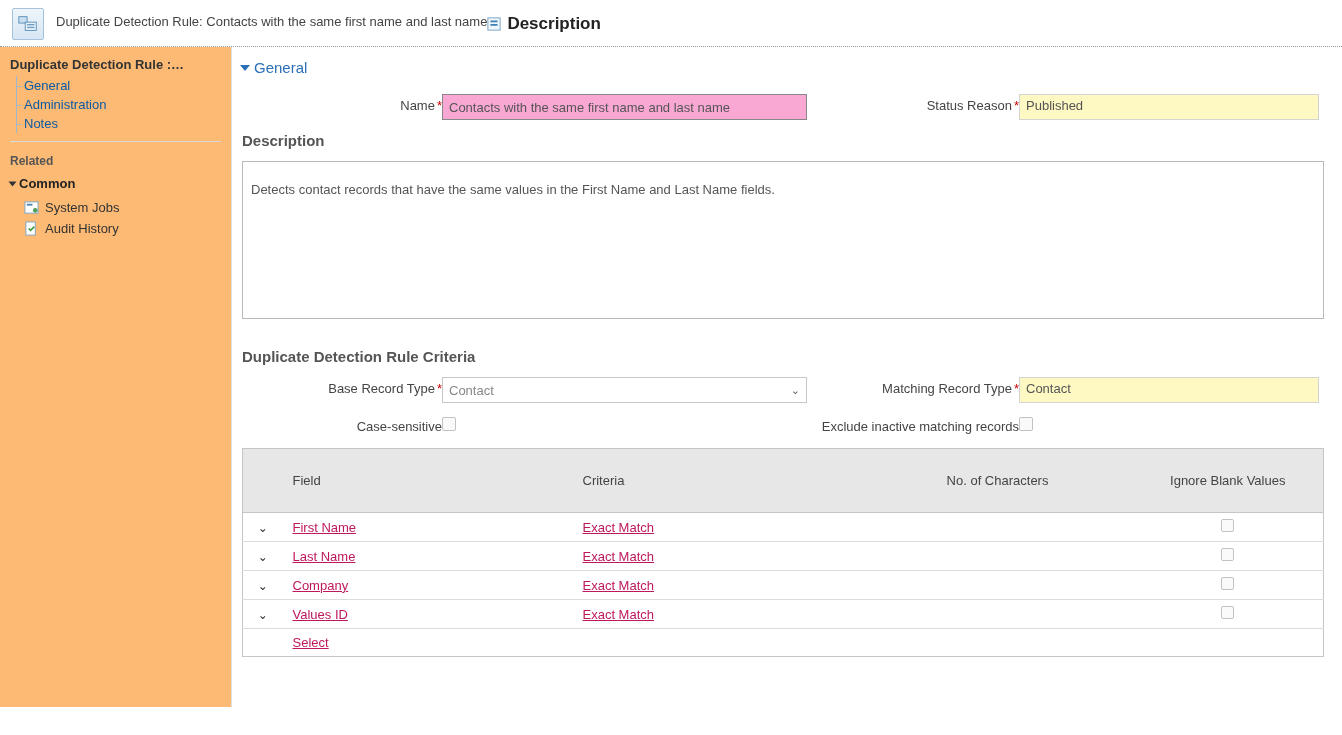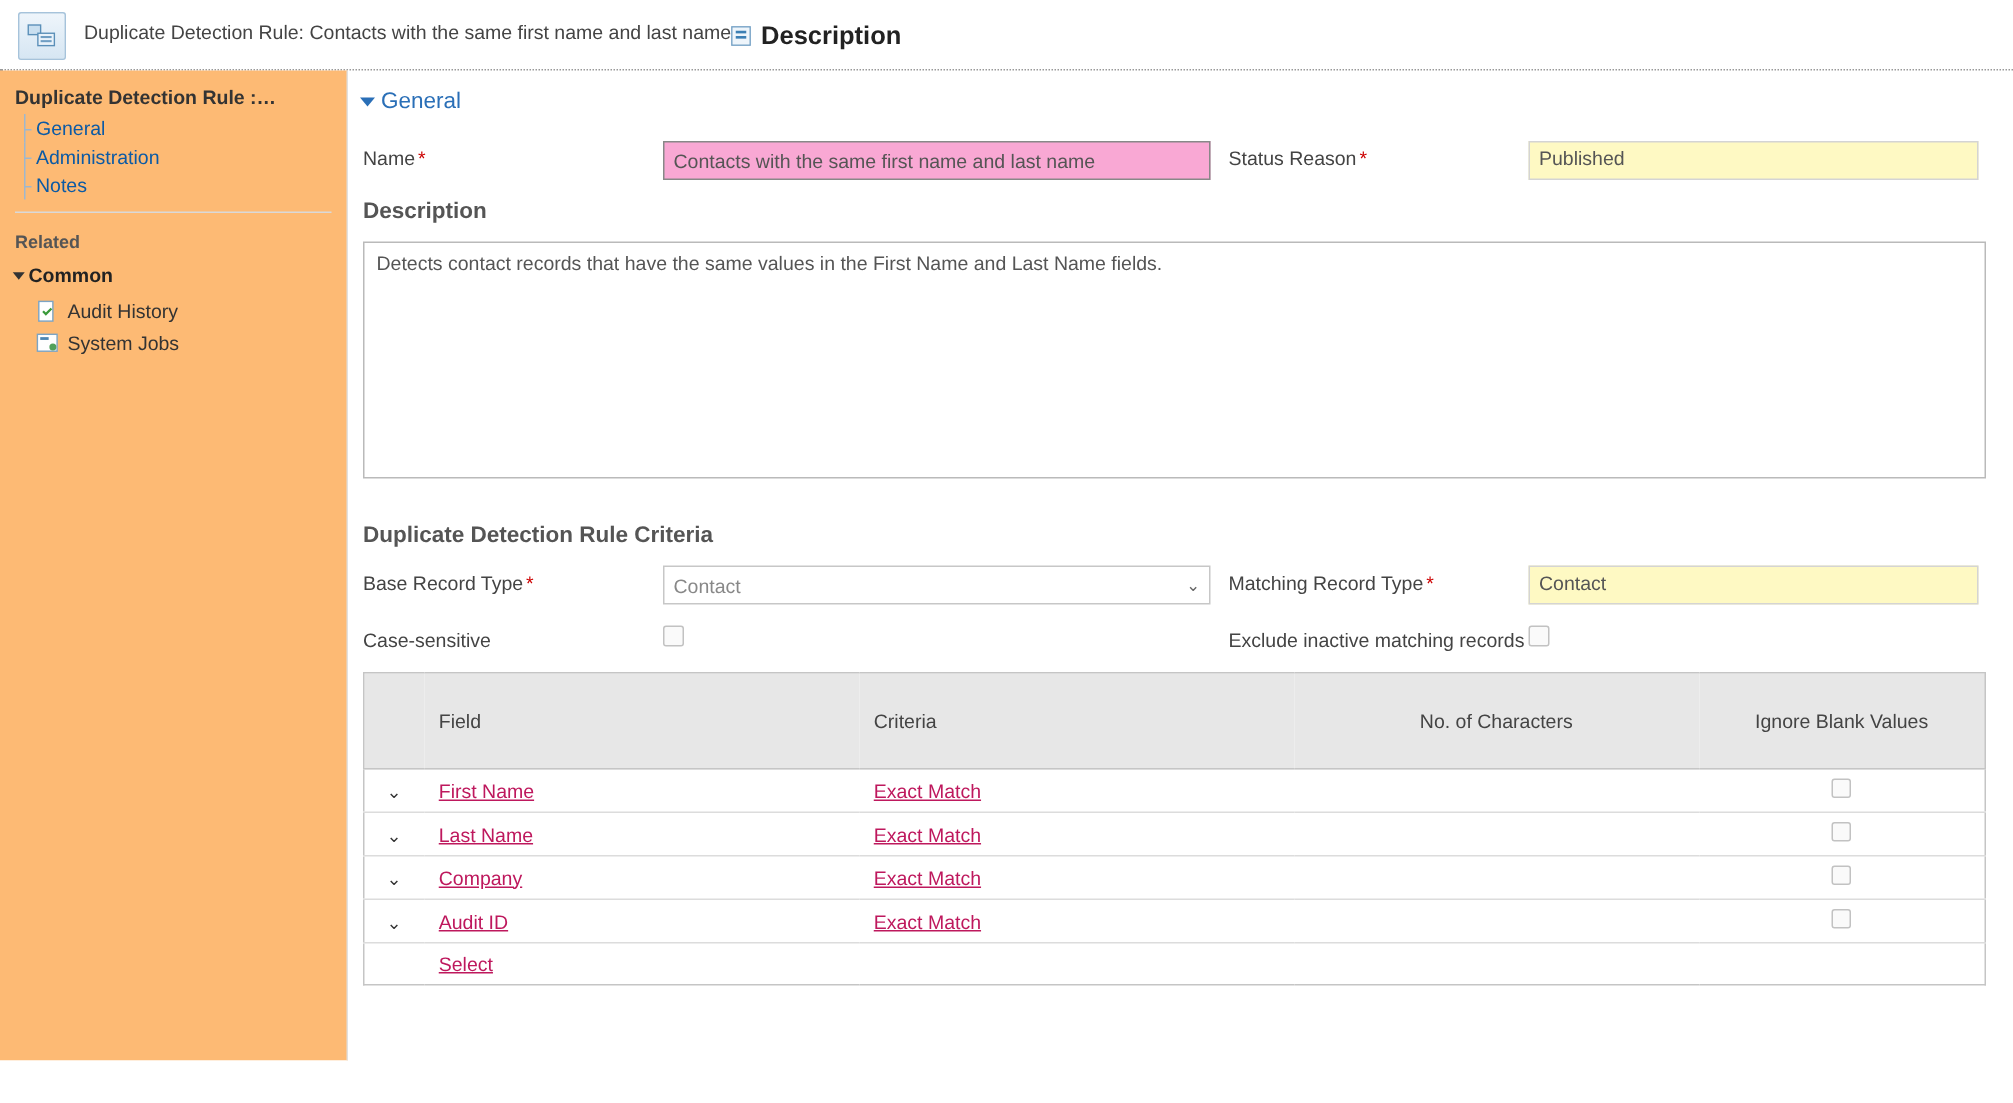--- a/index.html
+++ b/index.html
@@ -95,36 +95,36 @@
     color: #2a6fb7; font-size: 15px; margin-bottom: 18px; cursor: pointer;
   }
   .section-head .caret {
     width: 0; height: 0;
     border-left: 6px solid #2a6fb7;
     border-top: 5px solid transparent;
     border-bottom: 5px solid transparent;
     transform: rotate(90deg);
   }
   .form-row { display: flex; margin-bottom: 12px; }
-  .form-cell-label { width: 200px; font-size: 13px; color: #444; padding-top: 4px; }
+  .form-cell-label { width: 200px; font-size: 13px; color: #444; padding-top: 4px; text-align: right; }
   .form-cell-label.col2 { width: 200px; }
   .req { color: #c00; margin-left: 2px; }
   .form-cell-control { width: 365px; margin-right: 12px; }
   .form-cell-control input[type="text"], .form-cell-control .ro {
     width: 100%; height: 26px; padding: 3px 6px;
     font-size: 13px; color: #555;
   }
   .form-cell-control input[type="text"] {
     border: 1px solid #888; background: #f9a8d4; color: #555;
   }
   .ro { border: 1px solid #d4d4d4; background: #fef9c3; color: #999; display: flex; }
   .section-subhead { font-size: 15px; font-weight: 600; color: #555; margin: 6px 0 12px 0; }
   .desc-area {
     width: 1082px; height: 158px; border: 1px solid #bababa;
-    padding: 6px 8px; font-size: 13px; color: #555; resize: none;
+    padding: 20px 8px; font-size: 13px; color: #555; resize: none;
     font-family: inherit; margin-bottom: 20px;
   }
   .select-box {
     width: 100%; height: 26px; border: 1px solid #c7c7c7;
     background: #fff; display: flex; align-items: center; justify-content: space-between;
     padding: 0 6px; color: #888; font-size: 13px; cursor: pointer;
   }
   .select-box .chev { font-size: 11px; color: #666; }
   .checkbox-cell { padding-top: 2px; }
   .chk {
@@ -195,32 +195,32 @@
     </ul>
     <div class="sidebar-divider"></div>
     <div class="sidebar-subhead">Related</div>
     <div class="sidebar-group-title">
       <span class="caret"></span>
       <span>Common</span>
     </div>
     <ul class="sidebar-common">
       <li>
         <svg viewBox="0 0 16 16">
-            <rect x="2" y="1" width="10" height="14" fill="#fff" stroke="#7ca4c4"></rect>
-            <path d="M5 8 l2 2 l4 -4" stroke="#3a9a3a" stroke-width="1.6" fill="none"></path>
-          </svg>
-        <span>Audit History</span>
-      </li>
-      <li>
-        <svg viewBox="0 0 16 16">
             <rect x="1" y="2" width="14" height="12" fill="#fefefe" stroke="#7ca4c4"></rect>
             <rect x="3" y="4" width="6" height="2" fill="#4d86b3"></rect>
             <circle cx="12" cy="11" r="2.5" fill="#51a05a"></circle>
           </svg>
         <span>System Jobs</span>
+      </li>
+      <li>
+        <svg viewBox="0 0 16 16">
+            <rect x="2" y="1" width="10" height="14" fill="#fff" stroke="#7ca4c4"></rect>
+            <path d="M5 8 l2 2 l4 -4" stroke="#3a9a3a" stroke-width="1.6" fill="none"></path>
+          </svg>
+        <span>Audit History</span>
       </li>
     </ul>
   </aside>
 
   <main class="main">
     <div class="section-head">
       <span class="caret"></span>
       <span>General</span>
     </div>
 
@@ -304,21 +304,21 @@
           </tr>
           <tr>
             <td class="col-handle"><span class="row-chev">⌄</span></td>
             <td class="col-field"><span class="link">Company</span></td>
             <td class="col-criteria"><span class="link">Exact Match</span></td>
             <td class="col-chars"></td>
             <td class="col-ignore"><span class="row-chk"></span></td>
           </tr>
           <tr>
             <td class="col-handle"><span class="row-chev">⌄</span></td>
-            <td class="col-field"><span class="link">Audit ID</span></td>
+            <td class="col-field"><span class="link">Values ID</span></td>
             <td class="col-criteria"><span class="link">Exact Match</span></td>
             <td class="col-chars"></td>
             <td class="col-ignore"><span class="row-chk"></span></td>
           </tr>
           <tr>
             <td class="col-handle"></td>
             <td class="col-field"><span class="link">Select</span></td>
             <td></td>
             <td></td>
             <td></td>

